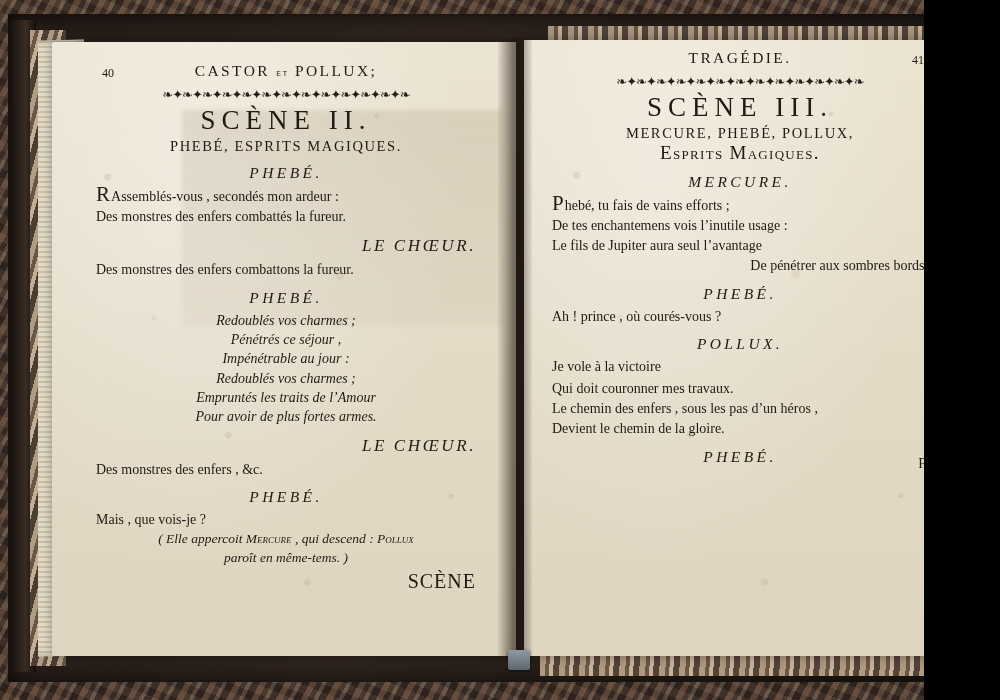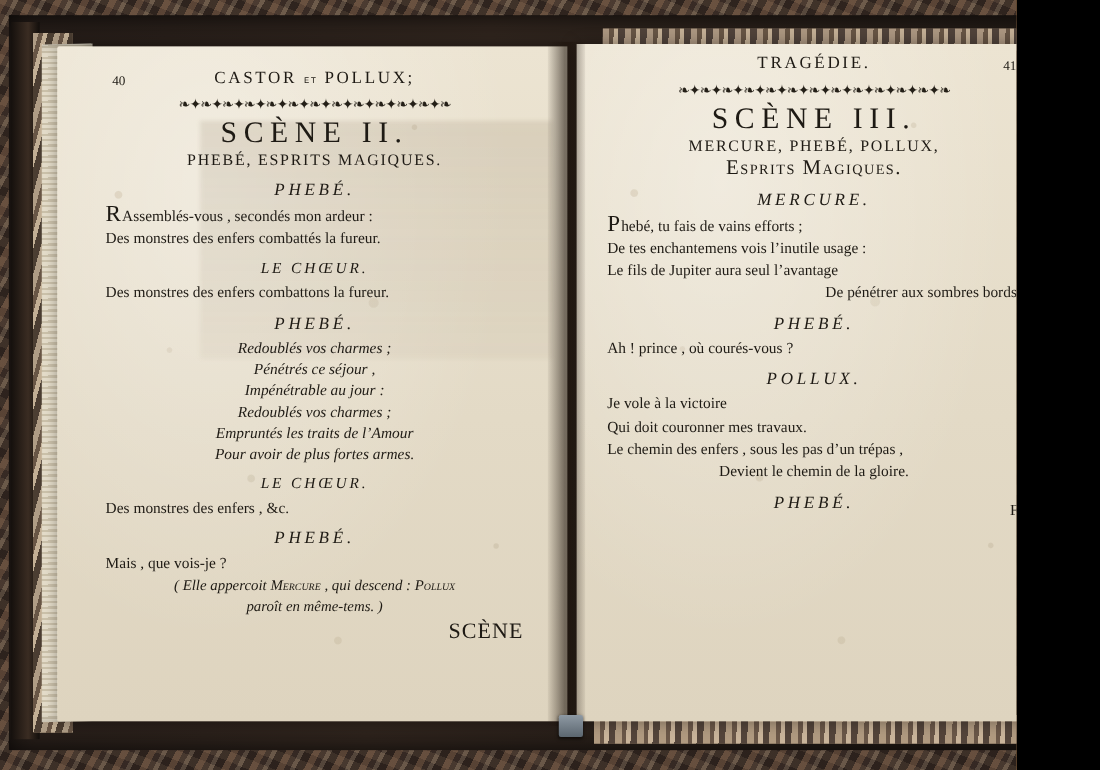--- a/index.html
+++ b/index.html
@@ -197,21 +197,21 @@
   }
   .cast.second-line { font-size: 19px; letter-spacing: 1.3px; margin-top: -2px; }
 
   .speaker {
     font-style: italic;
     font-size: 15.5px;
     letter-spacing: 3.4px;
     margin: 9px 0 4px;
     font-variant: small-caps;
   }
-  .speaker.small { font-size: 14px; letter-spacing: 2.6px; }
+  .speaker.small { font-size: 17px; letter-spacing: 2.6px; text-align: right; }
 
   .lines { font-size: 14px; line-height: 1.42; }
   .lines .l { white-space: nowrap; }
   .lines.tight { line-height: 1.38; font-style: italic; }
   .left-align { text-align: left; }
   .dropcap {
     font-size: 21px;
     line-height: 0.8;
     padding-right: 1px;
   }
@@ -351,22 +351,22 @@
     <div class="block">
       <div class="speaker">POLLUX.</div>
       <div class="lines indent-right">
         <div class="l">Je vole à la victoire</div>
       </div>
     </div>
 
     <div class="block">
       <div class="lines left-align">
         <div class="l">Qui doit couronner mes travaux.</div>
-        <div class="l">Le chemin des enfers , sous les pas d’un trépas ,</div>
-        <div class="l" style="text-align:center">Devient le chemin de la gloire.</div>
+        <div class="l">Le chemin des enfers , sous les pas d’un héros ,</div>
+        <div class="l" style="">Devient le chemin de la gloire.</div>
       </div>
     </div>
 
     <div class="block">
       <div class="speaker">PHEBÉ.</div>
       <div class="signature">F</div>
     </div>
   </div>
 
   <div class="gutter"></div>

